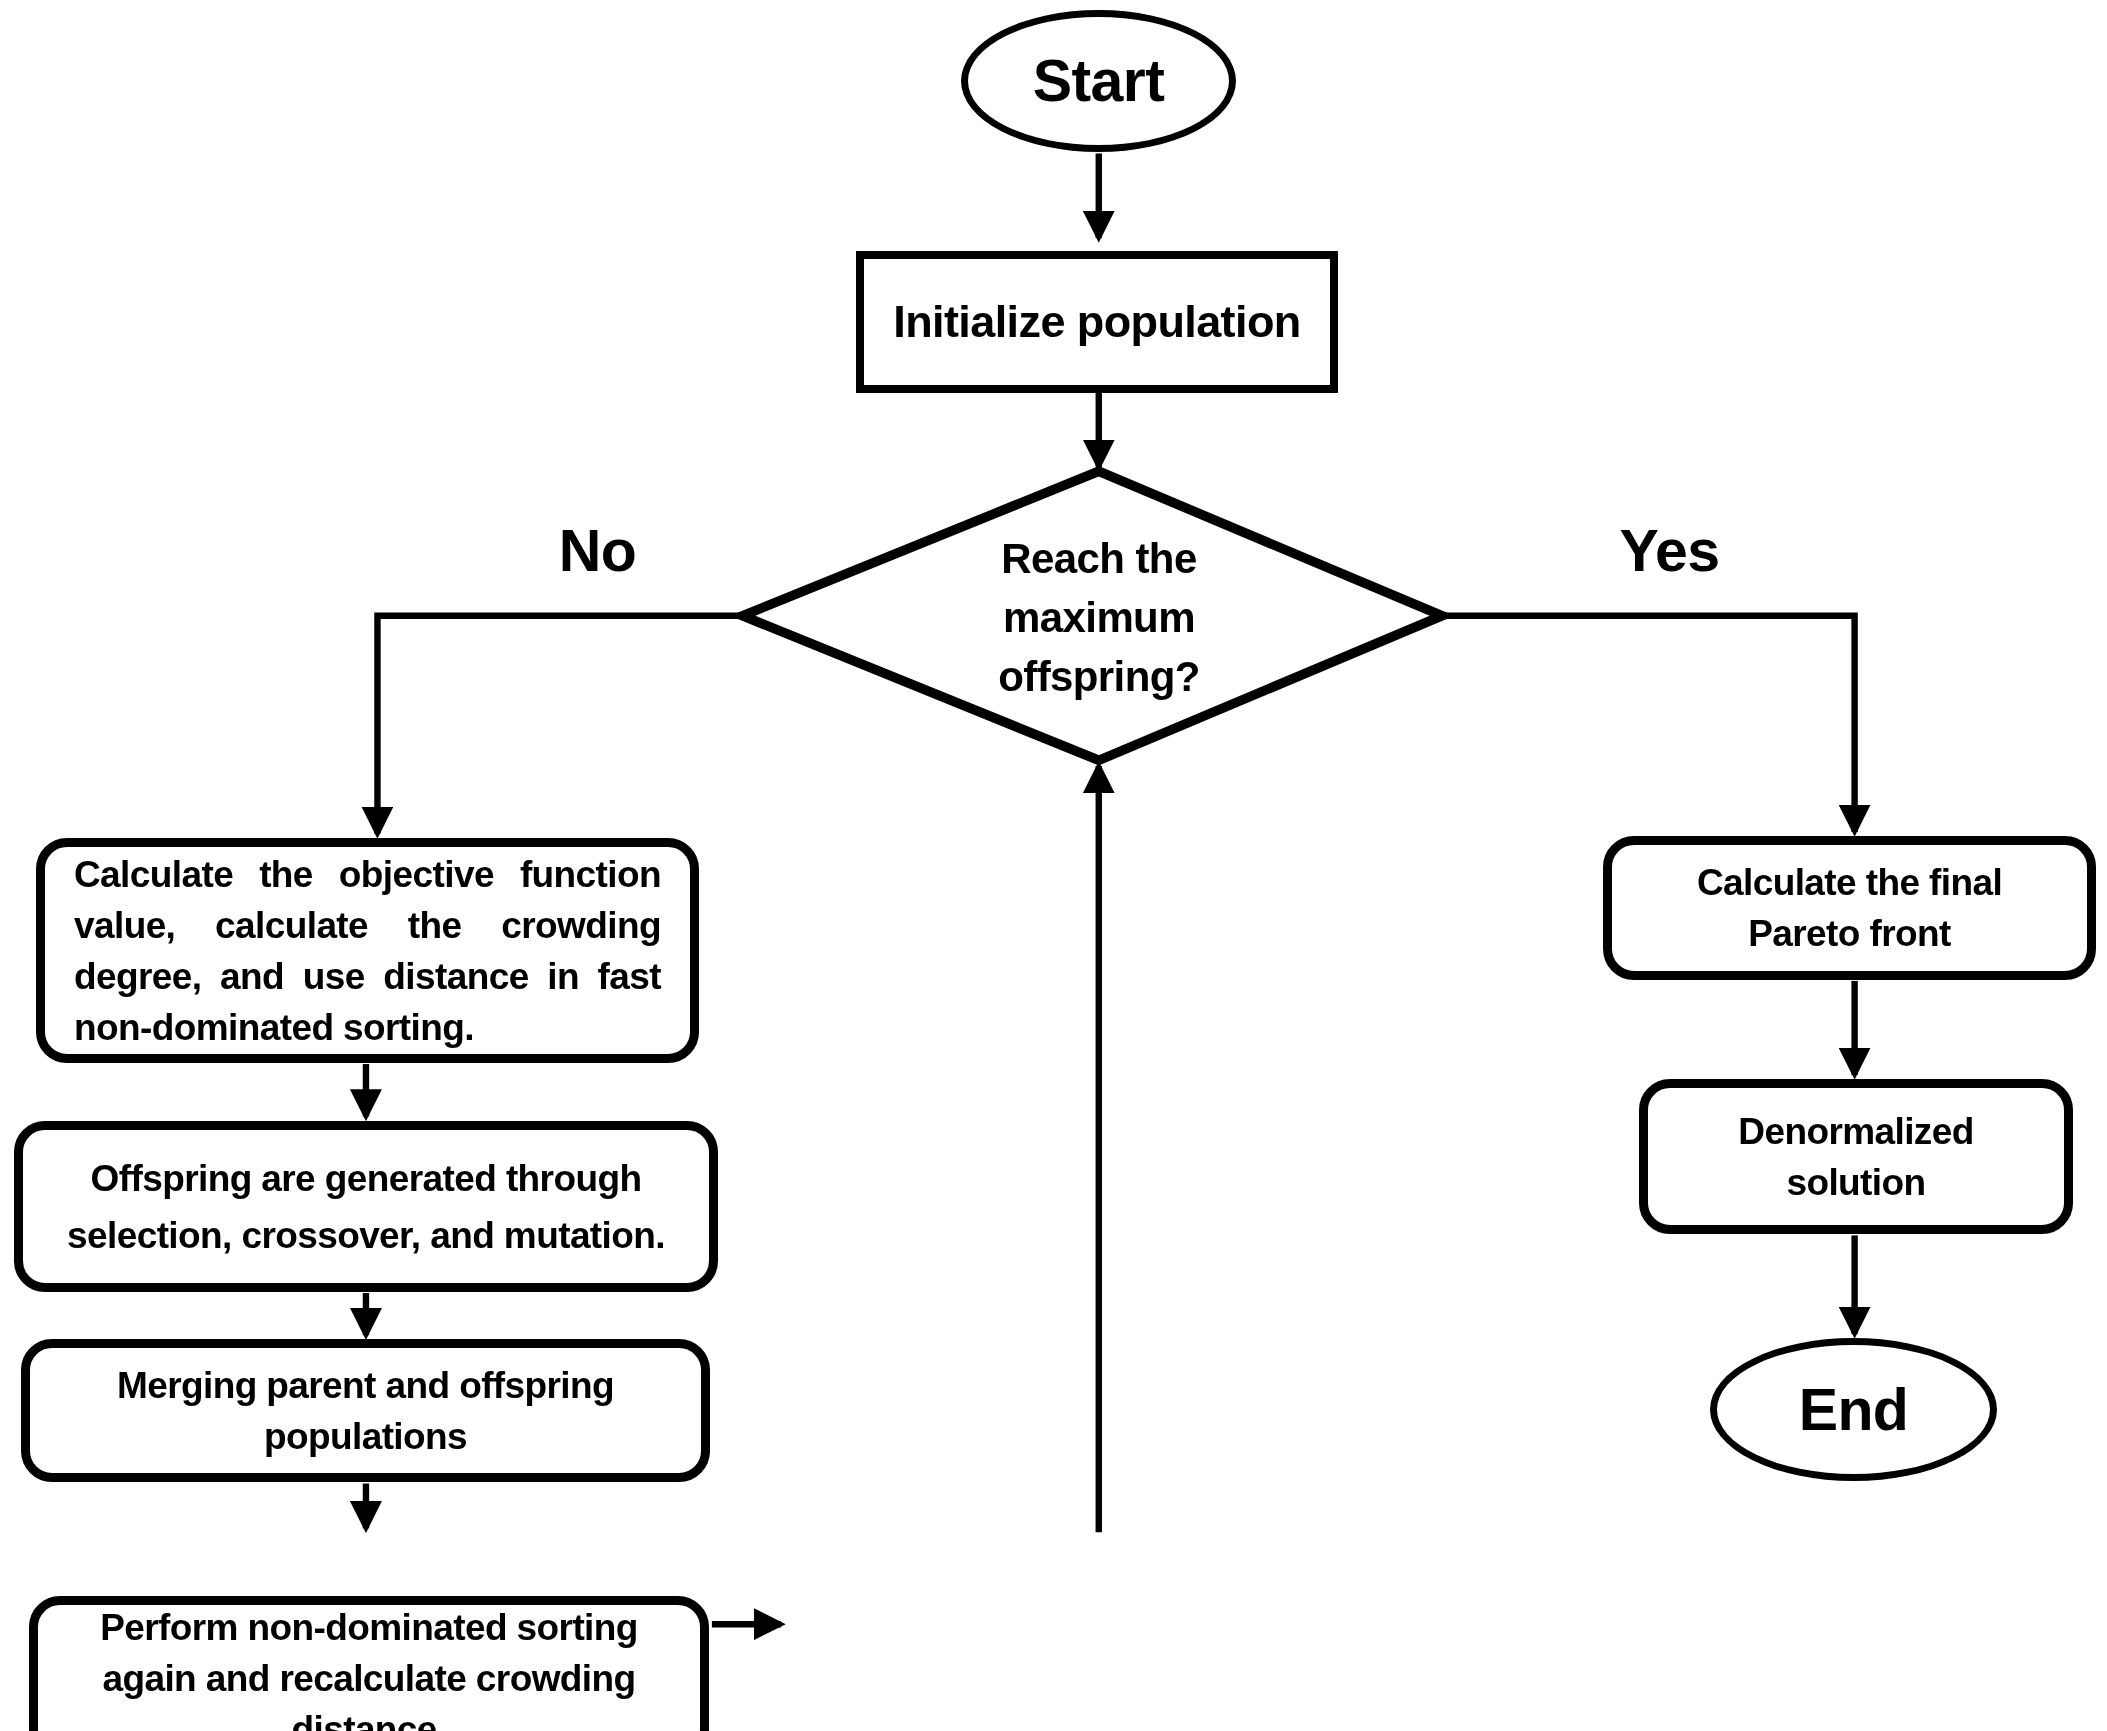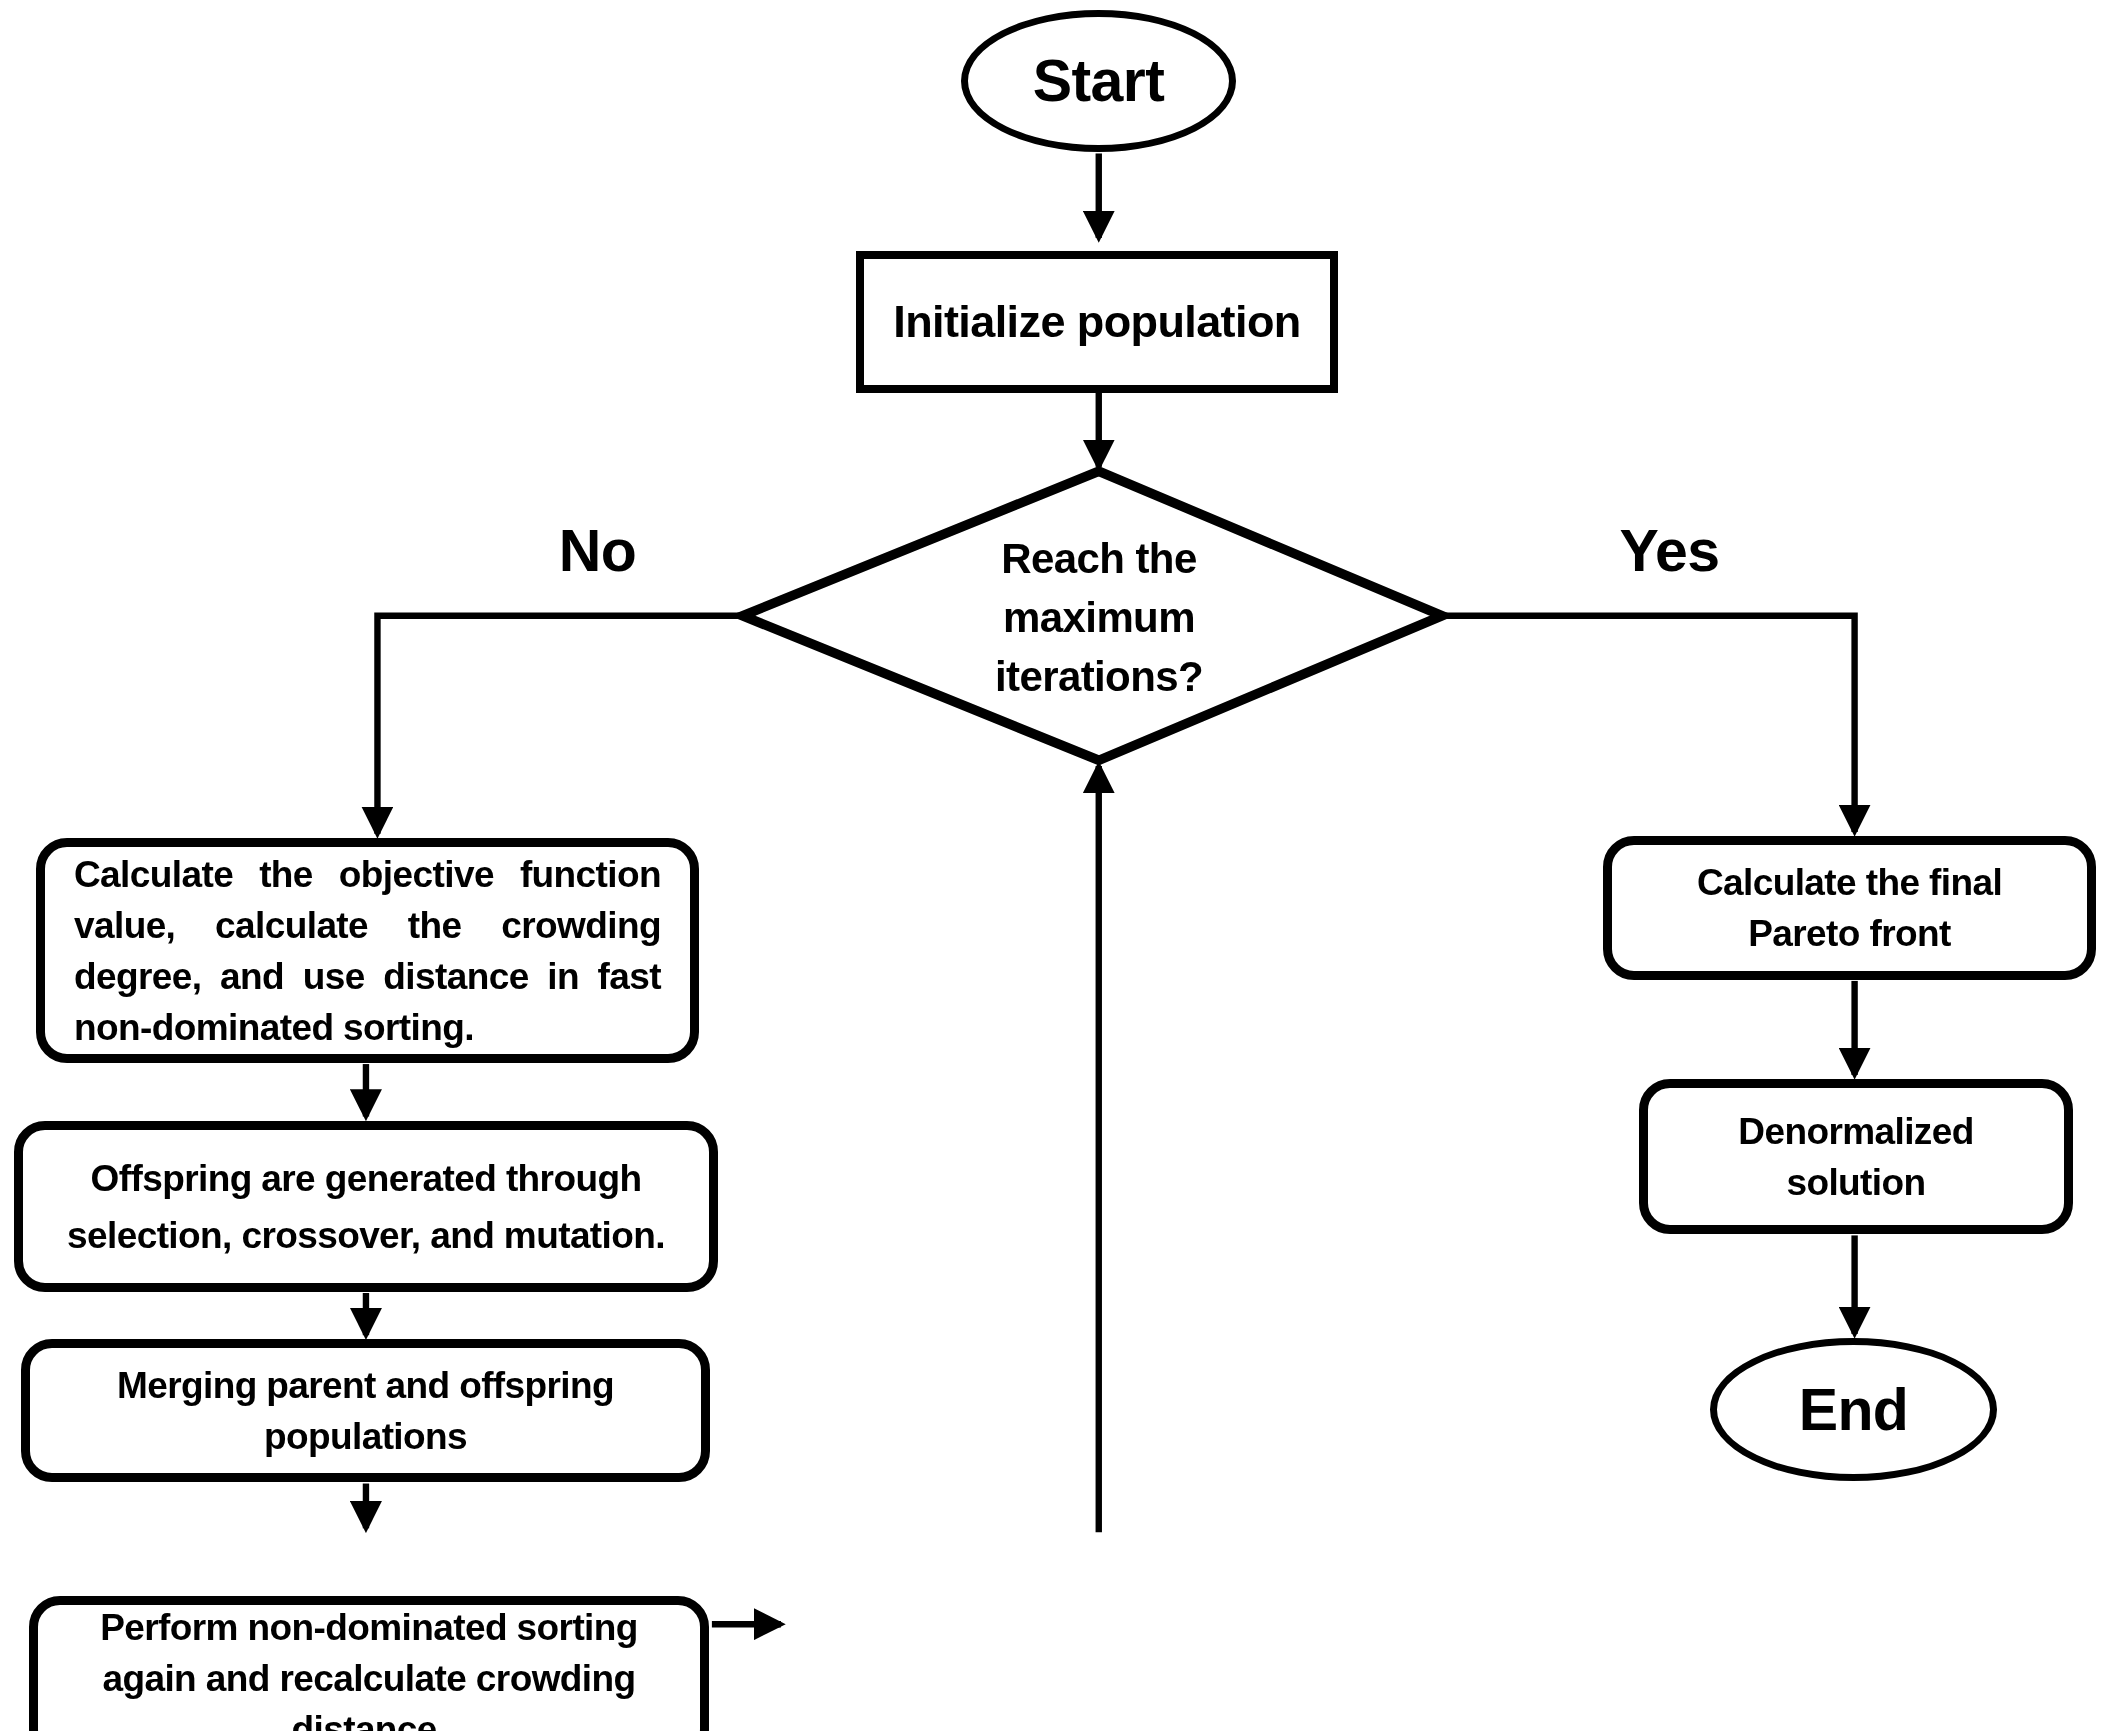--- a/index.html
+++ b/index.html
@@ -124,21 +124,21 @@
     <span>Start</span>
   </div>
 
   <div class="node rect" style="left:856px; top:242px; width:482px; height:142px;margin-top:9px;">
     <span>Initialize population</span>
   </div>
 
   <div class="overlay decision-text" style="left:907px; top:518px; width:384px; height:198px;">
       <div class="line">Reach the</div>
       <div class="line">maximum</div>
-      <div class="line">iterations?</div>
+      <div class="line">offspring?</div>
     </div>
 
   <div class="overlay edge-label" style="left:524px; top:512px; width:147px; height:77px;text-align:center;">No</div>
 
   <div class="overlay edge-label" style="left:1596px; top:512px; width:147px; height:77px;">Yes</div>
 
   <div class="node rounded justify" style="left:36px; top:838px; width:663px; height:225px;">
       <div class="line">Calculate the objective function</div>
       <div class="line">value, calculate the crowding</div>
       <div class="line">degree, and use distance in fast</div>

